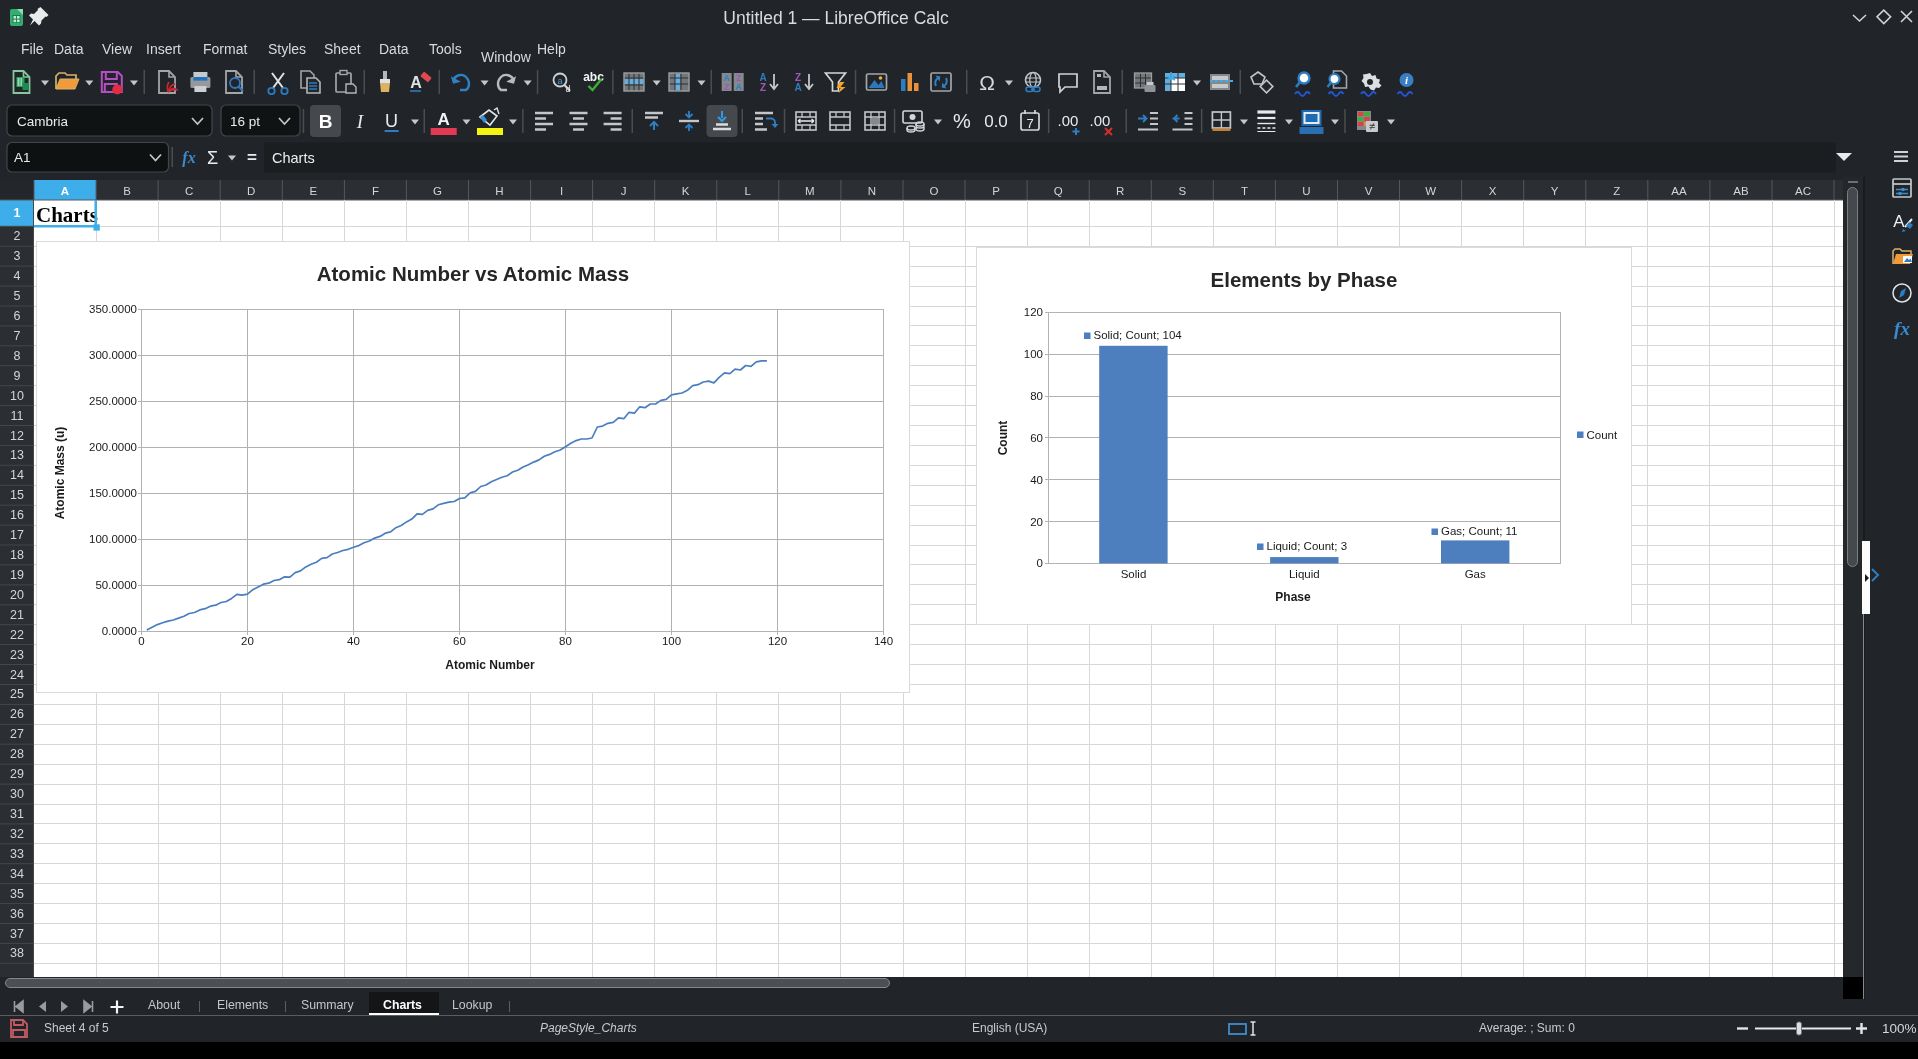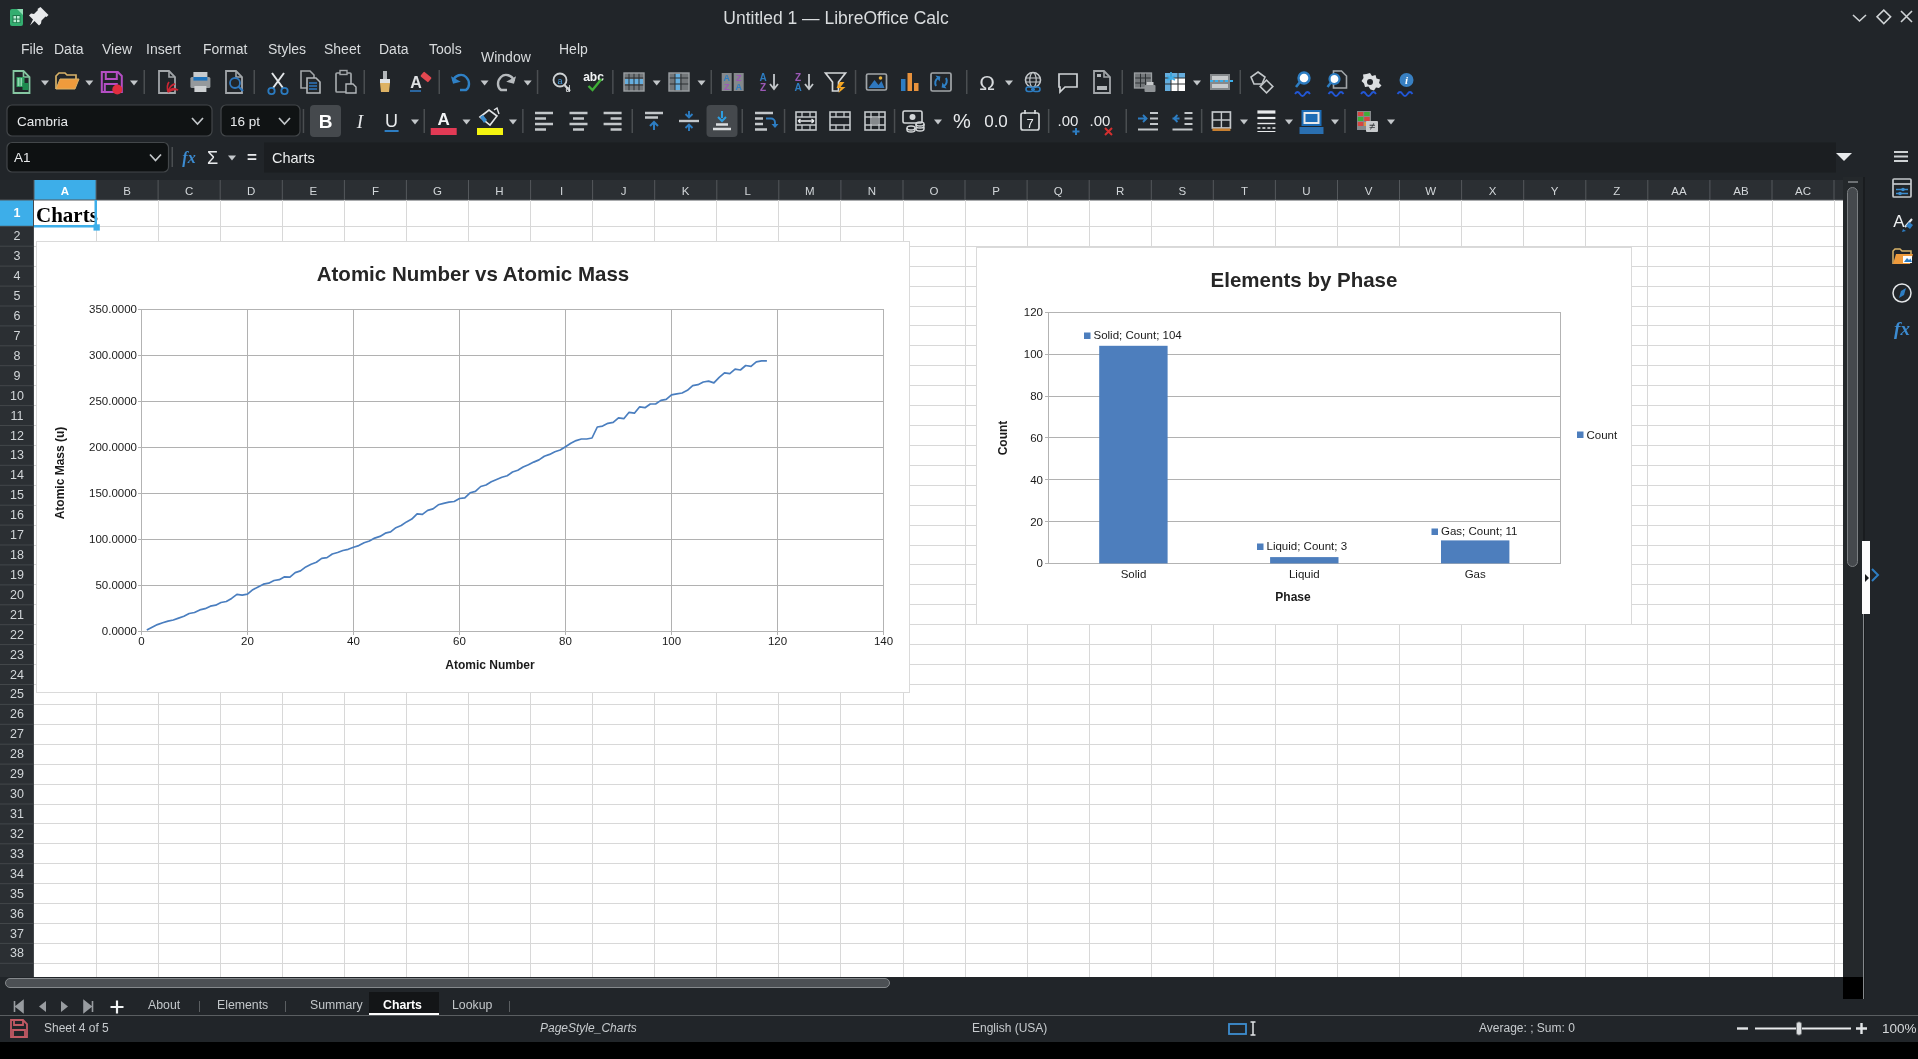--- a/index.html
+++ b/index.html
@@ -51,21 +51,21 @@
 <div class="abs menuitem" style="left:21px;">File</div>
 <div class="abs menuitem" style="left:54px;">Data</div>
 <div class="abs menuitem" style="left:102px;">View</div>
 <div class="abs menuitem" style="left:146px;">Insert</div>
 <div class="abs menuitem" style="left:203px;">Format</div>
 <div class="abs menuitem" style="left:268px;">Styles</div>
 <div class="abs menuitem" style="left:324px;">Sheet</div>
 <div class="abs menuitem" style="left:379px;">Data</div>
 <div class="abs menuitem" style="left:429px;">Tools</div>
 <div class="abs menuitem" style="left:481px;margin-top:8px;">Window</div>
-<div class="abs menuitem" style="left:559px;">Help</div>
+<div class="abs menuitem" style="left:537px;">Help</div>
 <svg class="abs" style="left:0;top:62px" width="1918" height="78" viewBox="0 0 1918 78">
 <defs>
   <path id="arr" d="M-4,-2.5 L4,-2.5 L0,2.5 Z" fill="#c3c7ca"></path>
   <g id="sep">
         <rect x="-0.5" y="8" width="1.5" height="24" fill="#4a4e51"></rect>
       </g>
   <g id="page">
         <path d="M-8,-11 h10 l6,6 v16 h-16 z" fill="none" stroke="#a2a6a9" stroke-width="1.8"></path>
         <path d="M2,-11 v6 h6" fill="none" stroke="#a2a6a9" stroke-width="1.6"></path>
       </g>
@@ -896,21 +896,21 @@
     <path d="M46,4 l-7,5.5 l7,5.5 z"></path>
     <path d="M61,4 l7,5.5 l-7,5.5 z"></path>
     <path d="M84,4 l7,5.5 l-7,5.5 z M92.5,4 v11" stroke="#989ca0" stroke-width="1.6"></path>
   </g>
   <path d="M117,3.5 v13 M110.5,10 h13" stroke="#f2f4f5" stroke-width="2.2"></path>
 </svg>
 <div class="abs tabtext" style="left:148px;">About</div>
 <div class="abs" style="left:199px;top:1001px;width:1px;height:11px;background:#5a5e61"></div>
 <div class="abs tabtext" style="left:217px;">Elements</div>
 <div class="abs" style="left:285px;top:1001px;width:1px;height:11px;background:#5a5e61"></div>
-<div class="abs tabtext" style="left:301px;margin-left:9px;">Summary</div>
+<div class="abs tabtext" style="left:301px;">Summary</div>
 <div class="abs" style="left:369px;top:992px;width:70px;height:23px;background:#131517"></div>
 <div class="abs tabtext" style="left:383px;color:#ffffff;font-weight:bold;">Charts</div>
 <div class="abs" style="left:369px;top:1012.5px;width:70px;height:2.5px;background:#fcfcfc"></div>
 <div class="abs tabtext" style="left:452px;">Lookup</div>
 <div class="abs" style="left:509px;top:1001px;width:1px;height:11px;background:#5a5e61"></div>
 <div class="abs" id="statusbar"></div>
 <svg class="abs" style="left:8px;top:1018px" width="24" height="22" viewBox="0 0 24 22">
   <path d="M3,2 h12 l4,4 v13 h-16 z" fill="none" stroke="#c25a64" stroke-width="1.8"></path>
   <path d="M6,2 v5 h9 v-5" fill="none" stroke="#c25a64" stroke-width="1.8"></path>
   <path d="M5,19 v-7 h12 v7" fill="none" stroke="#c25a64" stroke-width="1.8"></path>

